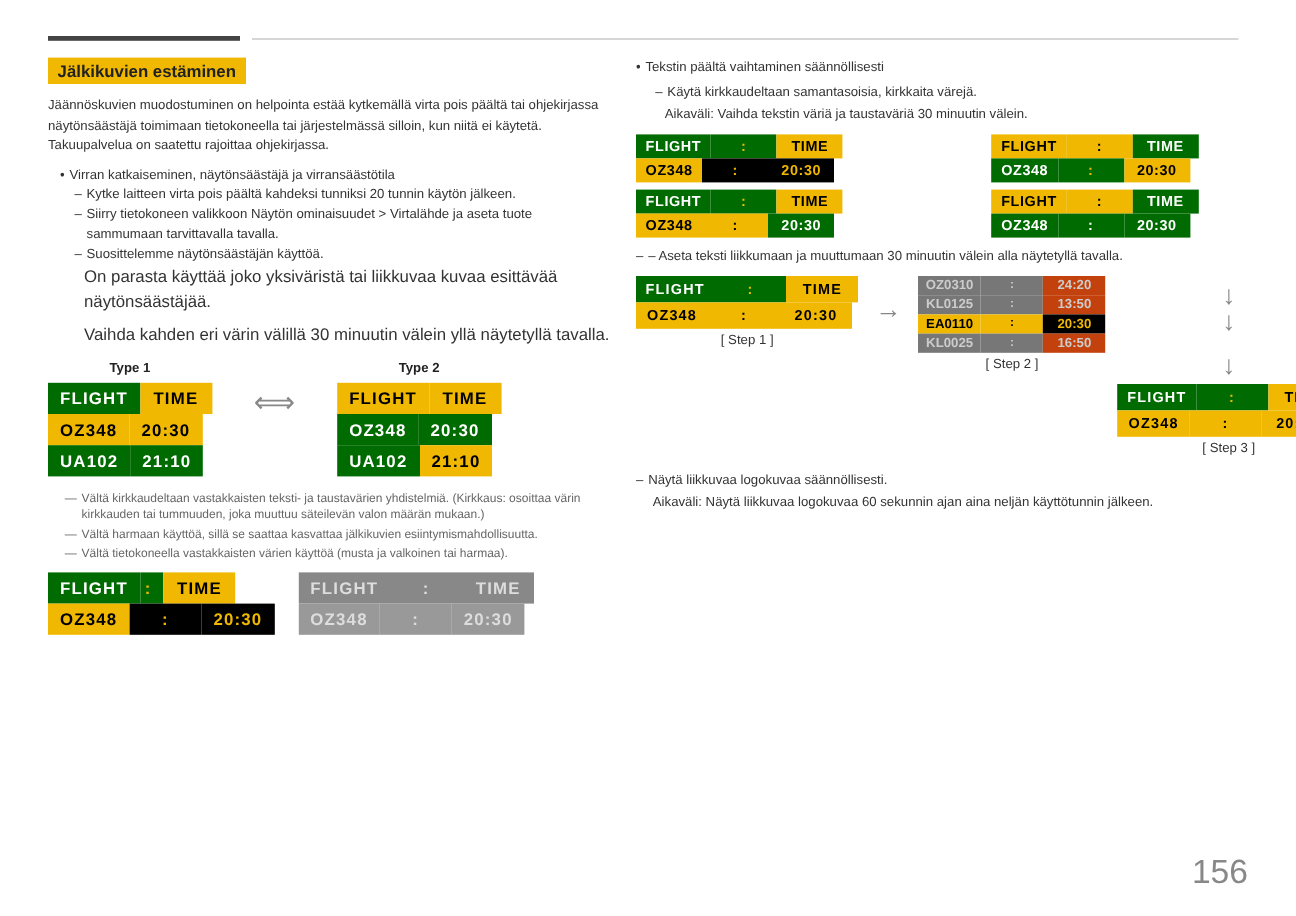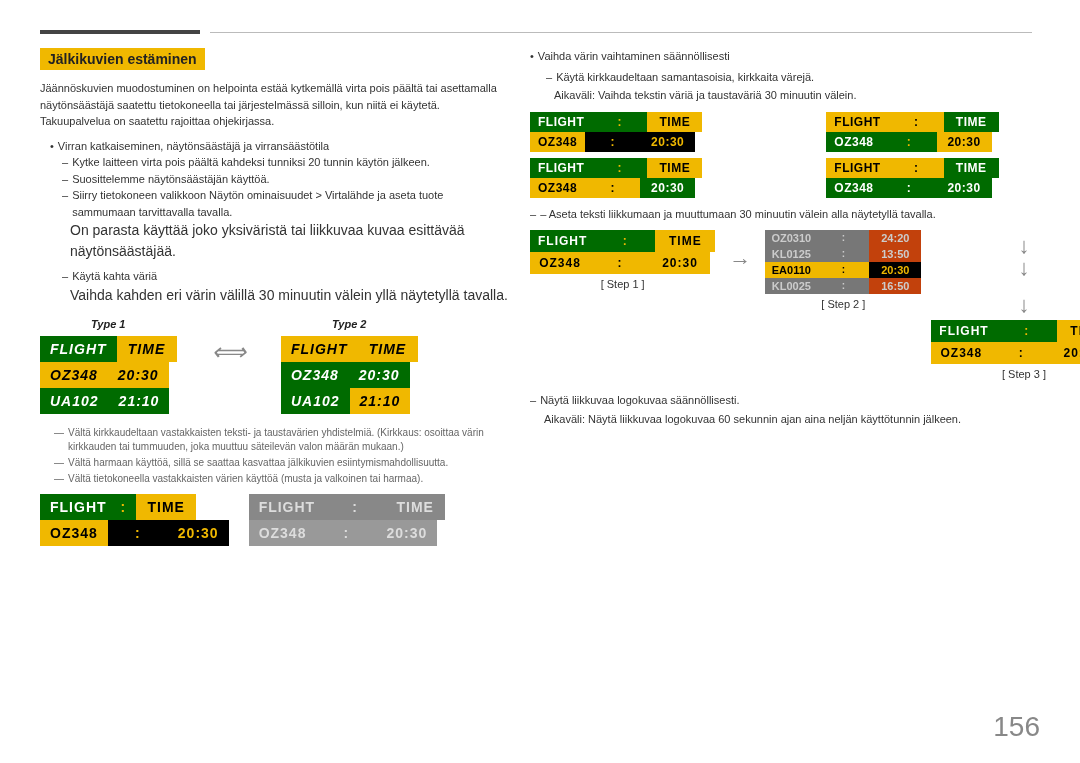--- a/index.html
+++ b/index.html
@@ -107,21 +107,20 @@
       margin-left: 30px;
     }
 
     
     .type-examples {
       display: flex;
       gap: 30px;
       margin-top: 12px;
       margin-bottom: 12px;
       align-items: flex-start;
-      font-style: italic;
     }
 
     .type-label {
       font-size: 11px;
       font-weight: bold;
       margin-bottom: 6px;
       text-align: center;
     }
 
     .flight-board {
@@ -400,44 +399,41 @@
     <div class="top-rule-dark"></div>
     <div class="top-rule-light"></div>
   </div>
 
   <div class="content-area">
 
     <div class="left-col">
 
       <span class="section-title">Jälkikuvien estäminen</span>
 
-      <p class="body-text">Jäännöskuvien muodostuminen on helpointa estää kytkemällä virta pois päältä tai asettamalla näytönsäästäjä saatettu tietokoneella tai järjestelmässä silloin, kun niitä ei käytetä. Takuupalvelua on saatettu rajoittaa ohjekirjassa.</p>
+      <p class="body-text">Jäännöskuvien muodostuminen on helpointa estää kytkemällä virta pois päältä tai ohjekirjassa näytönsäästäjä toimimaan tietokoneella tai järjestelmässä silloin, kun niitä ei käytetä. Takuupalvelua on saatettu rajoittaa ohjekirjassa.</p>
 
       
       <div class="bullet-section">
         <div class="bullet-item">
           <span>Virran katkaiseminen, näytönsäästäjä ja virransäästötila</span>
         </div>
         <div class="sub-item">
           <span>Kytke laitteen virta pois päältä kahdeksi tunniksi 20 tunnin käytön jälkeen.</span>
         </div>
         <div class="sub-item">
+          <span>Siirry tietokoneen valikkoon Näytön ominaisuudet &gt; Virtalähde ja aseta tuote sammumaan tarvittavalla tavalla.</span>
+        </div>
+        <div class="sub-item">
           <span>Suosittelemme näytönsäästäjän käyttöä.</span>
-        </div>
-        <div class="sub-item">
-          <span>Siirry tietokoneen valikkoon Näytön ominaisuudet &gt; Virtalähde ja aseta tuote sammumaan tarvittavalla tavalla.</span>
         </div>
         <div class="sub-item-plain">On parasta käyttää joko yksiväristä tai liikkuvaa kuvaa esittävää näytönsäästäjää.</div>
       </div>
 
       
       <div class="bullet-section">
-        <div class="sub-item">
-          <span>Käytä kahta väriä</span>
-        </div>
         <div class="sub-item-plain">Vaihda kahden eri värin välillä 30 minuutin välein yllä näytetyllä tavalla.</div>
       </div>
 
       
       <div class="type-examples">
 
         <div>
           <div class="type-label">Type 1</div>
           <div class="flight-board">
             <div class="fb-row">
@@ -514,21 +510,21 @@
             <div class="fb-cell" style="background:#999;color:#ddd;padding:5px 4px;font-weight:bold;font-size:14px;">:</div>
             <div class="fb-cell fb-gray-data-right">20:30</div>
           </div>
         </div>
       </div>
     </div>
 
     <div class="right-col">
 
       <div class="right-bullet">
-        <span>Vaihda värin vaihtaminen säännöllisesti</span>
+        <span>Tekstin päältä vaihtaminen säännöllisesti</span>
       </div>
       <div class="right-sub">
         <span>Käytä kirkkaudeltaan samantasoisia, kirkkaita värejä.</span>
       </div>
       <div class="right-sub-plain">Aikaväli: Vaihda tekstin väriä ja taustaväriä 30 minuutin välein.</div>
 
       <div class="color-grid">
 
         <div class="cg-board">
           <div class="cg-row">

